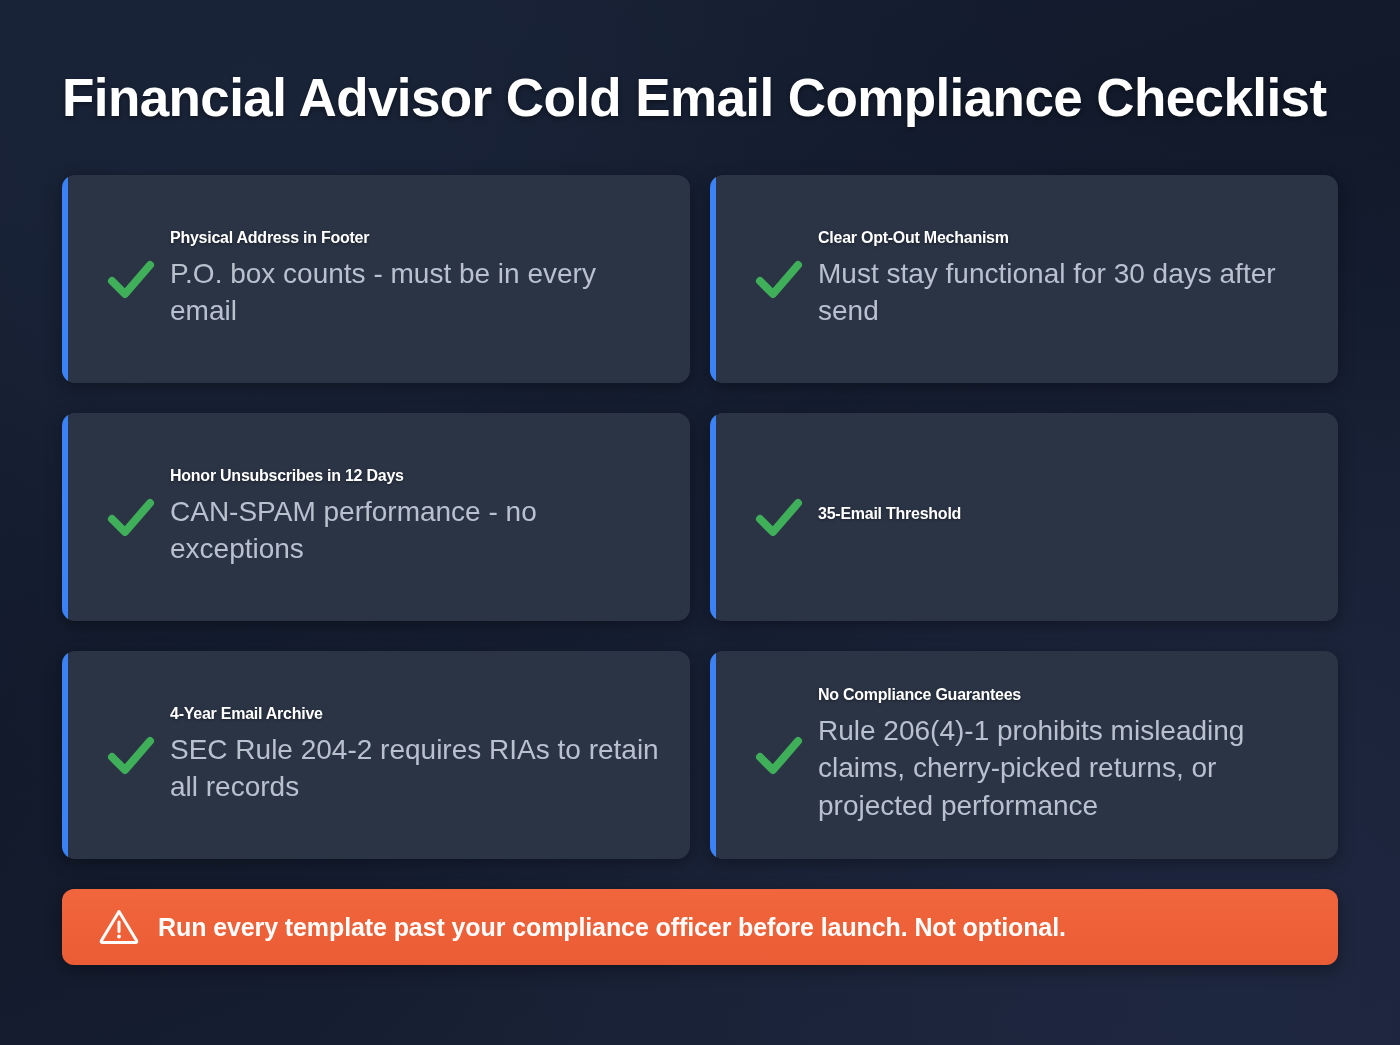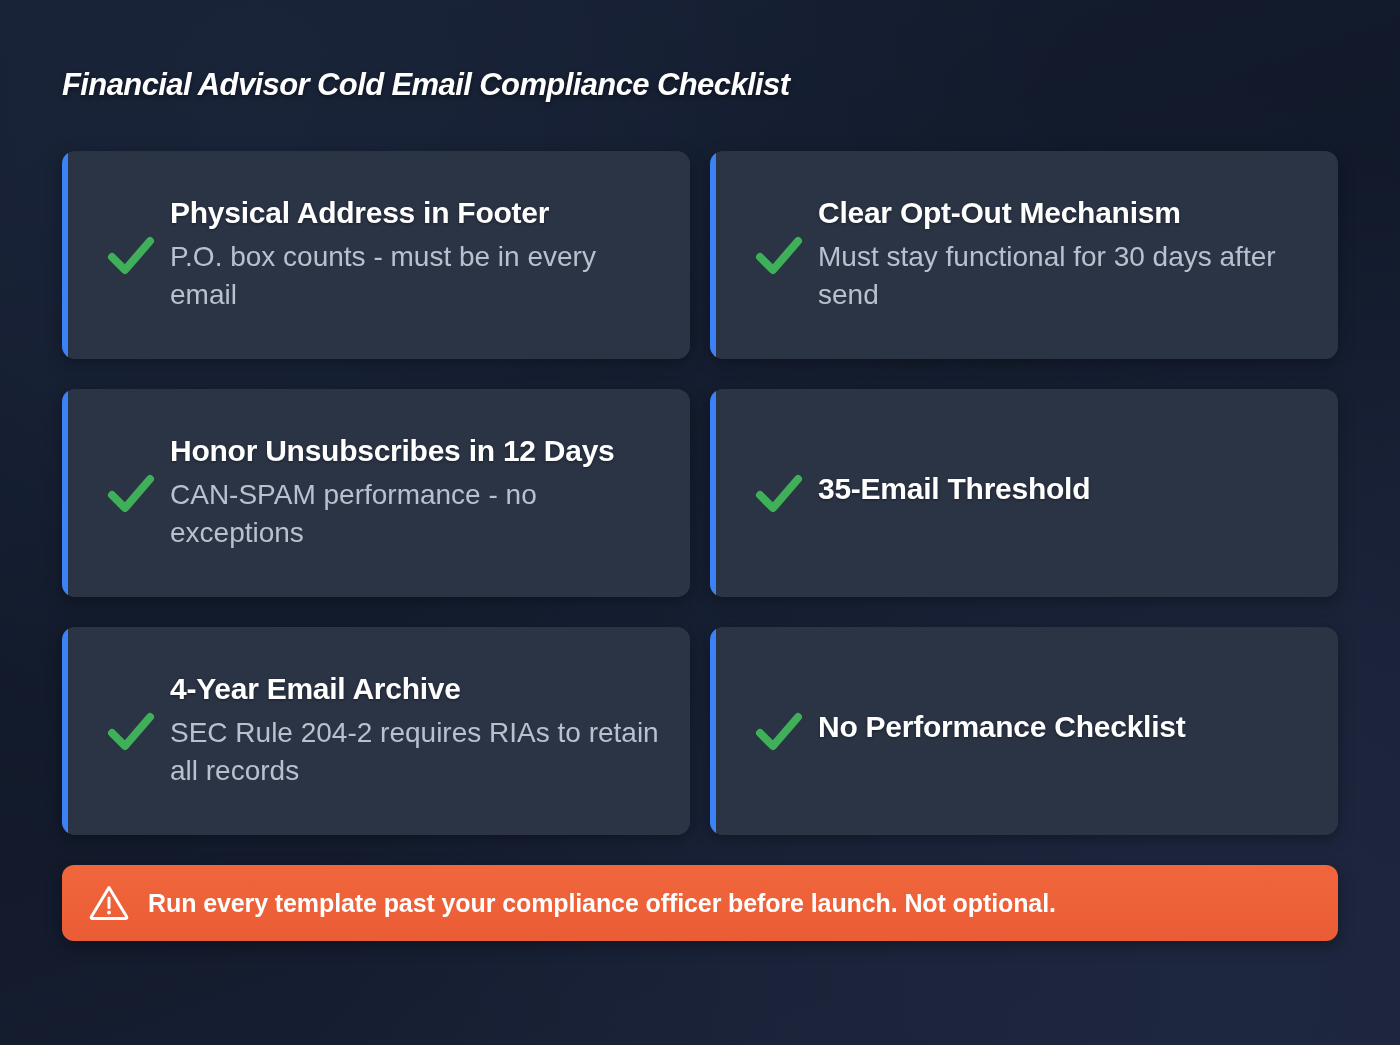--- a/index.html
+++ b/index.html
@@ -26,28 +26,27 @@
       linear-gradient(160deg, #161f33 0%, #101828 45%, #151d30 72%, #1b2337 100%);
     padding: 0 62px;
     display: flex;
     flex-direction: column;
   }
 
   
   .page-title {
     margin: 0;
     padding-top: 68px;
-    font-size: 31px;
+    font-size: 53px;
     font-weight: 700;
     line-height: 1.12;
     letter-spacing: -0.6px;
     color: #ffffff;
     text-shadow: 0 2px 5px rgba(0,0,0,0.45);
     white-space: nowrap;
-    font-style: italic;
   }
 
   
   .card-grid {
     margin-top: 48px;
     display: grid;
     grid-template-columns: 628px 628px;
     grid-auto-rows: 208px;
     column-gap: 20px;
     row-gap: 30px;
@@ -87,21 +86,21 @@
   }
   .check-wrap svg { display: block; }
 
   .card-text {
     flex: 1 1 auto;
     min-width: 0;
     padding-right: 4px;
   }
   .card-title {
     margin: 0 0 7px 0;
-    font-size: 30px;
+    font-size: 16px;
     font-weight: 700;
     line-height: 1.16;
     letter-spacing: -0.25px;
     color: #ffffff;
     text-shadow: 0 1px 3px rgba(0,0,0,0.4);
   }
   .card-desc {
     margin: 0;
     font-size: 28px;
     font-weight: 400;
@@ -112,21 +111,21 @@
   
   .warning-banner {
     margin-top: 30px;
     height: 76px;
     box-sizing: border-box;
     background: linear-gradient(180deg, #f1663c 0%, #ea5c35 100%);
     border-radius: 12px;
     box-shadow: 0 5px 16px rgba(0,0,0,0.35);
     display: flex;
     align-items: center;
-    padding: 0 26px;
+    padding: 0 36px;
     text-align: right;
   }
   .warning-icon {
     flex: 0 0 auto;
     width: 42px;
     height: 42px;
     margin-right: 18px;
     display: flex;
     align-items: center;
     justify-content: center;
@@ -209,21 +208,22 @@
       </div>
     </div>
 
     <div class="card">
       <span class="check-wrap">
         <svg width="54" height="54" viewBox="0 0 54 54" aria-hidden="true">
           <path d="M8 29 L21 42 L46 13" fill="none" stroke="#3fb059" stroke-width="8" stroke-linecap="round" stroke-linejoin="round"></path>
         </svg>
       </span>
       <div class="card-text">
-        <p class="card-title">No Performance Checklist</p>
+        <p class="card-title">No Compliance Guarantees</p>
+        <p class="card-desc">Rule 206(4)-1 prohibits misleading claims, cherry-picked returns, or projected performance</p>
       </div>
     </div>
 
   </div>
 
   <div class="warning-banner">
     <span class="warning-icon">
       <svg width="42" height="42" viewBox="0 0 42 42" aria-hidden="true">
         <path d="M21 5.5 L38.5 34.5 Q39.6 36.6 37.3 36.6 L4.7 36.6 Q2.4 36.6 3.5 34.5 Z" fill="none" stroke="#ffffff" stroke-width="3" stroke-linejoin="round" stroke-linecap="round"></path>
         <line x1="21" y1="16" x2="21" y2="25.5" stroke="#ffffff" stroke-width="3" stroke-linecap="round"></line>

